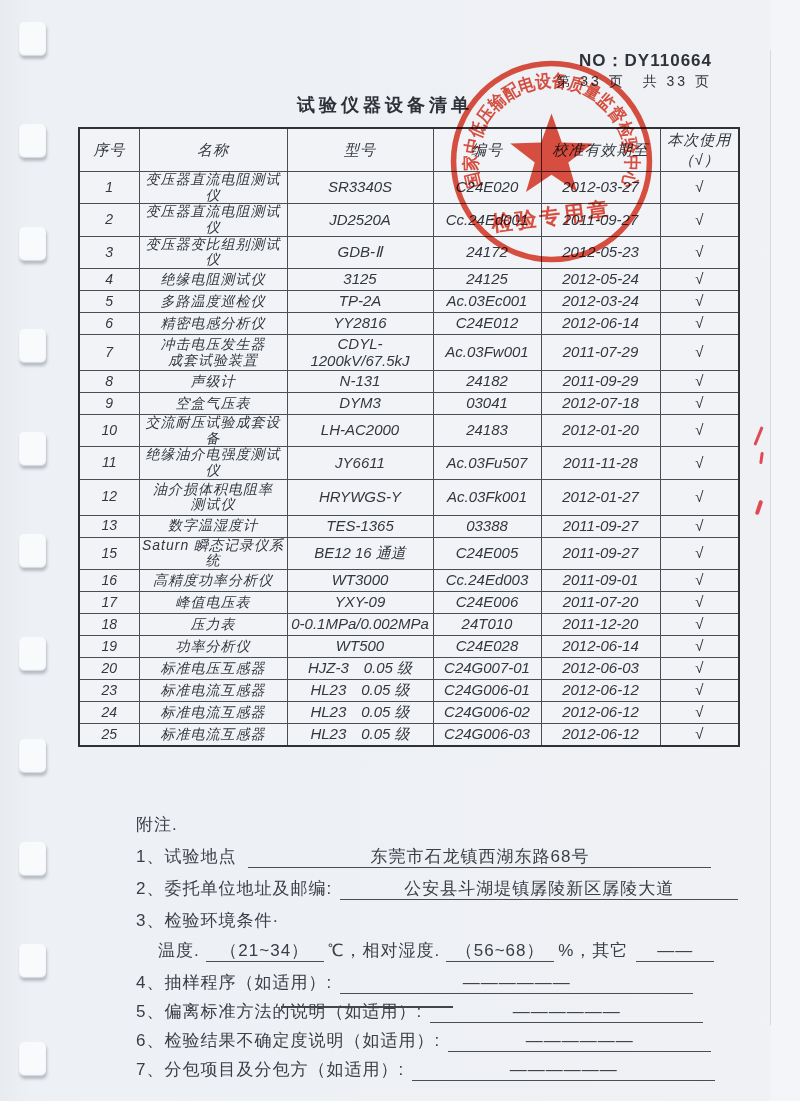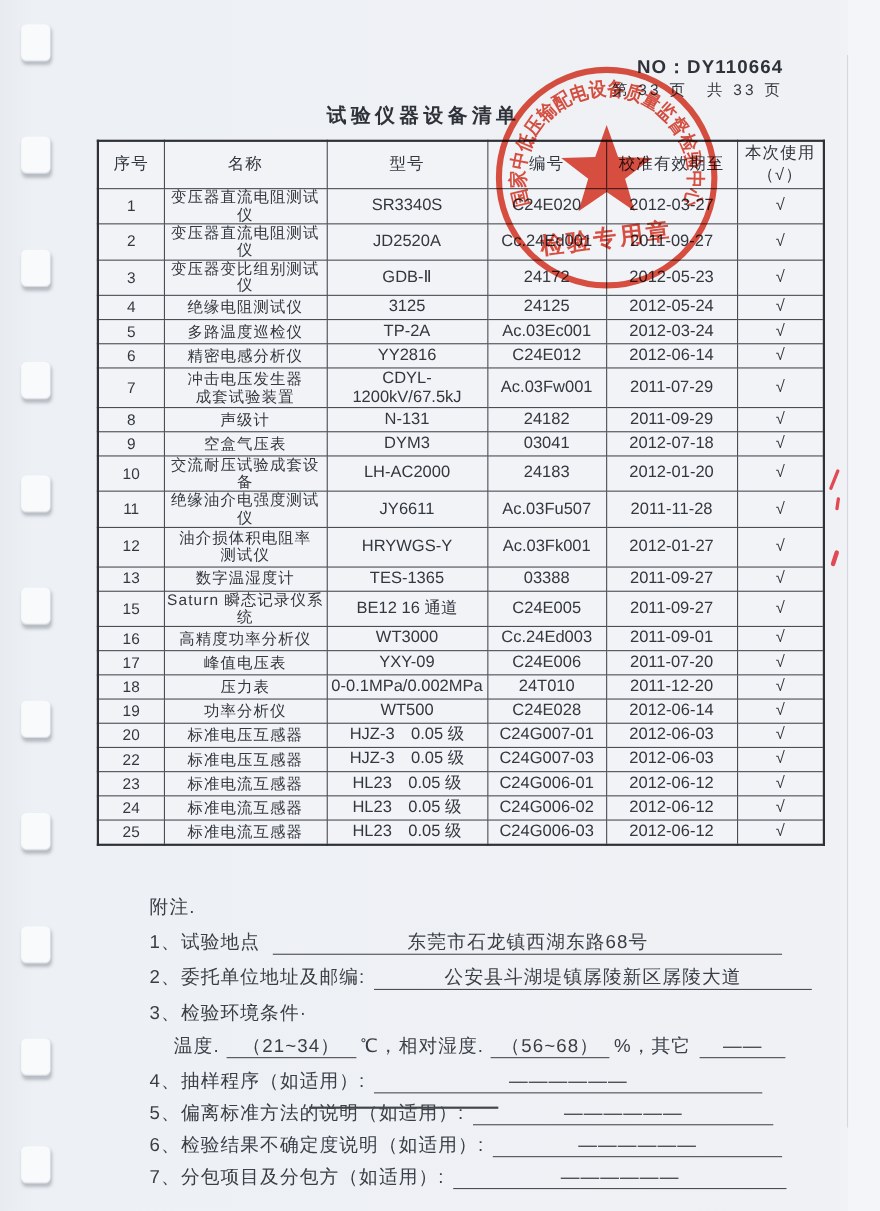--- a/index.html
+++ b/index.html
@@ -15,22 +15,22 @@
   .edge-line{position:absolute;left:770px;top:50px;width:1px;height:975px;background:#d5d8de;}
   .edge-strip{position:absolute;left:771px;top:0;width:29px;height:1101px;background:#f3f5f8;}
   .red-mark{position:absolute;background:#e14a55;border-radius:2px;}
 
   .doc-no{position:absolute;top:49px;right:88px;font-size:17px;font-weight:bold;
     letter-spacing:1px;color:#2f3339;}
   .page-info{position:absolute;top:73px;right:88px;font-size:14px;letter-spacing:3px;color:#33373e;}
   .title{position:absolute;top:93px;left:255px;width:260px;text-align:center;
     font-size:18px;font-weight:bold;letter-spacing:4px;color:#2e3238;}
 
-  .sheet-table{position:absolute;left:88px;top:127px;width:660px;
-    border-collapse:collapse;table-layout:fixed;background:rgba(243,245,249,.6);}
+  .sheet-table{position:absolute;left:78px;top:127px;width:660px;
+    border-collapse:collapse;table-layout:fixed;background:rgba(243,245,249,.6);font-style:italic;}
   .sheet-table td,.sheet-table th{border:1px solid #4a4d54;text-align:center;
     vertical-align:middle;padding:0 2px;font-weight:normal;}
   .sheet-table{border:2px solid #2e3136;}
   .sheet-table th{font-size:15px;letter-spacing:1px;height:42px;white-space:pre-line;line-height:1.35;}
   .sheet-table td{height:21px;font-size:14px;line-height:1.12;}
   .sheet-table tr.tall td{height:35px;}
   td.c-name{letter-spacing:1px;white-space:pre-line;}
   td.c-model,td.c-serial,td.c-valid{font-size:15px;}
   td.c-used{font-size:15px;}
 
@@ -239,28 +239,20 @@
       </tr>
   <tr>
         <td>20</td>
         <td class="c-name">标准电压互感器</td>
         <td class="c-model">HJZ-3　0.05 级</td>
         <td class="c-serial">C24G007-01</td>
         <td class="c-valid">2012-06-03</td>
         <td class="c-used">√</td>
       </tr>
   <tr>
-        <td>22</td>
-        <td class="c-name">标准电压互感器</td>
-        <td class="c-model">HJZ-3　0.05 级</td>
-        <td class="c-serial">C24G007-03</td>
-        <td class="c-valid">2012-06-03</td>
-        <td class="c-used">√</td>
-      </tr>
-  <tr>
         <td>23</td>
         <td class="c-name">标准电流互感器</td>
         <td class="c-model">HL23　0.05 级</td>
         <td class="c-serial">C24G006-01</td>
         <td class="c-valid">2012-06-12</td>
         <td class="c-used">√</td>
       </tr>
   <tr>
         <td>24</td>
         <td class="c-name">标准电流互感器</td>

